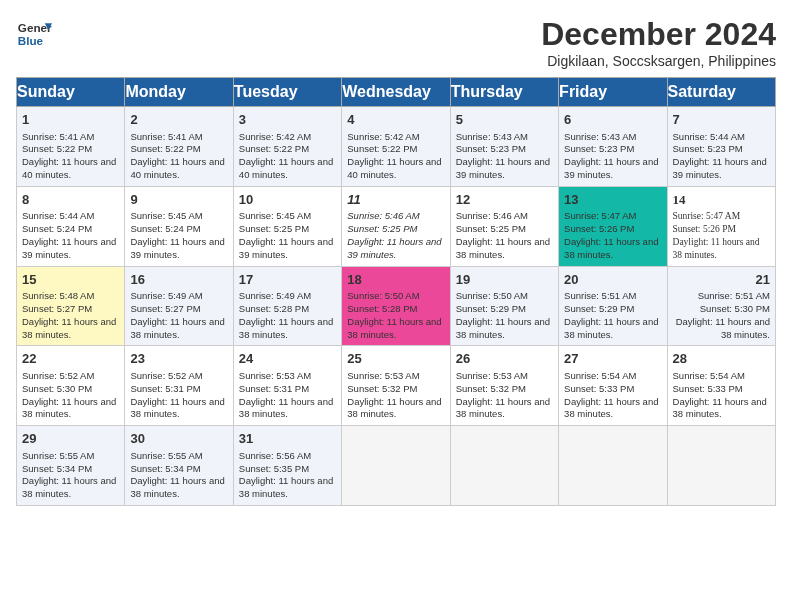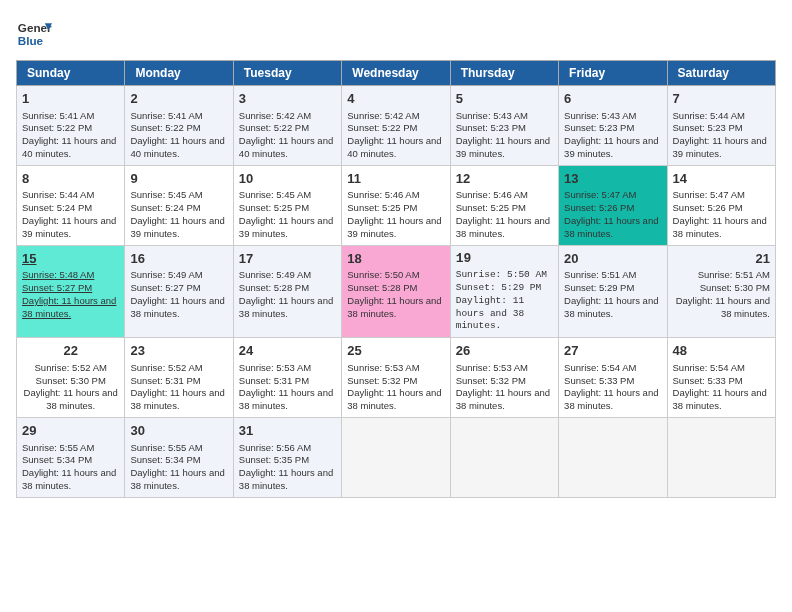--- a/index.html
+++ b/index.html
@@ -38,24 +38,24 @@
       color: #333;
     }
     .calendar {
       width: 100%;
       border-collapse: collapse;
       table-layout: fixed;
     }
     .calendar th {
       background: #2060a0;
       color: #fff;
-      font-size: 12px;
+      font-size: 16px;
       font-weight: bold;
       text-align: left;
-      padding: 5px 10px;
+      padding: 5px 0;
       border: 1px solid #aaa;
     }
     .calendar td {
       border: 1px solid #ccc;
       vertical-align: top;
       padding: 4px 5px;
       font-size: 9.5px;
       color: #333;
       line-height: 1.35;
       background: #fff;
@@ -79,20 +79,24 @@
 <body>
 
 <div class="header-area">
   <div class="logo">
     <svg class="logo-icon" viewBox="0 0 40 40">
       <text x="2" y="18" font-size="13" font-weight="bold" fill="#333">General</text>
       <text x="2" y="32" font-size="13" font-weight="bold" fill="#2060a0">Blue</text>
       <polygon points="32,8 40,8 36,16" fill="#2060a0"></polygon>
     </svg>
   </div>
+  <div class="title-area">
+    <div class="main-title">December 2024</div>
+    <div class="sub-title">Digkilaan, Soccsksargen, Philippines</div>
+  </div>
 </div>
 
 <table class="calendar">
   <thead>
     <tr>
       <th>Sunday</th>
       <th>Monday</th>
       <th>Tuesday</th>
       <th>Wednesday</th>
       <th>Thursday</th>
@@ -107,42 +111,42 @@
         <td style="background: rgb(240, 244, 250);"><span class="day-num">3</span><span>Sunrise: 5:42 AM</span><br><span>Sunset: 5:22 PM</span><br><span>Daylight: 11 hours and 40 minutes.</span></td>
         <td style="background: rgb(240, 244, 250);"><span class="day-num">4</span><span>Sunrise: 5:42 AM</span><br><span>Sunset: 5:22 PM</span><br><span>Daylight: 11 hours and 40 minutes.</span></td>
         <td style="background: rgb(240, 244, 250);"><span class="day-num">5</span><span>Sunrise: 5:43 AM</span><br><span>Sunset: 5:23 PM</span><br><span>Daylight: 11 hours and 39 minutes.</span></td>
         <td style="background: rgb(240, 244, 250);"><span class="day-num">6</span><span>Sunrise: 5:43 AM</span><br><span>Sunset: 5:23 PM</span><br><span>Daylight: 11 hours and 39 minutes.</span></td>
         <td style="background: rgb(240, 244, 250);"><span class="day-num">7</span><span>Sunrise: 5:44 AM</span><br><span>Sunset: 5:23 PM</span><br><span>Daylight: 11 hours and 39 minutes.</span></td>
       </tr>
       <tr>
         <td style="background: rgb(255, 255, 255);"><span class="day-num">8</span><span>Sunrise: 5:44 AM</span><br><span>Sunset: 5:24 PM</span><br><span>Daylight: 11 hours and 39 minutes.</span></td>
         <td style="background: rgb(255, 255, 255);"><span class="day-num">9</span><span>Sunrise: 5:45 AM</span><br><span>Sunset: 5:24 PM</span><br><span>Daylight: 11 hours and 39 minutes.</span></td>
         <td style="background: rgb(255, 255, 255);"><span class="day-num">10</span><span>Sunrise: 5:45 AM</span><br><span>Sunset: 5:25 PM</span><br><span>Daylight: 11 hours and 39 minutes.</span></td>
-        <td style="background: rgb(255, 255, 255);"><span class="day-num">11</span><span>Sunrise: 5:46 AM</span><br><span>Sunset: 5:25 PM</span><br><span>Daylight: 11 hours and 39 minutes.</span></td>
+        <td style="background: rgb(255, 255, 255); font-style: italic;"><span class="day-num">11</span><span>Sunrise: 5:46 AM</span><br><span>Sunset: 5:25 PM</span><br><span>Daylight: 11 hours and 39 minutes.</span></td>
         <td style="background: rgb(255, 255, 255);"><span class="day-num">12</span><span>Sunrise: 5:46 AM</span><br><span>Sunset: 5:25 PM</span><br><span>Daylight: 11 hours and 38 minutes.</span></td>
         <td style="background: #14b8a6;"><span class="day-num">13</span><span>Sunrise: 5:47 AM</span><br><span>Sunset: 5:26 PM</span><br><span>Daylight: 11 hours and 38 minutes.</span></td>
-        <td style="background: rgb(255, 255, 255);"><span class="day-num">14</span><span>Sunrise: 5:47 AM</span><br><span>Sunset: 5:26 PM</span><br><span>Daylight: 11 hours and 38 minutes.</span></td>
+        <td style="background: rgb(255, 255, 255); font-family: Liberation Serif, serif;"><span class="day-num">14</span><span>Sunrise: 5:47 AM</span><br><span>Sunset: 5:26 PM</span><br><span>Daylight: 11 hours and 38 minutes.</span></td>
       </tr>
       <tr>
-        <td style="background: #5eead4; text-decoration: underline;"><span class="day-num">15</span><span>Sunrise: 5:48 AM</span><br><span>Sunset: 5:27 PM</span><br><span>Daylight: 11 hours and 38 minutes.</span></td>
+        <td style="background: #fef9c3;"><span class="day-num">15</span><span>Sunrise: 5:48 AM</span><br><span>Sunset: 5:27 PM</span><br><span>Daylight: 11 hours and 38 minutes.</span></td>
         <td style="background: rgb(240, 244, 250);"><span class="day-num">16</span><span>Sunrise: 5:49 AM</span><br><span>Sunset: 5:27 PM</span><br><span>Daylight: 11 hours and 38 minutes.</span></td>
         <td style="background: rgb(240, 244, 250);"><span class="day-num">17</span><span>Sunrise: 5:49 AM</span><br><span>Sunset: 5:28 PM</span><br><span>Daylight: 11 hours and 38 minutes.</span></td>
-        <td style="background: #f9a8d4;"><span class="day-num">18</span><span>Sunrise: 5:50 AM</span><br><span>Sunset: 5:28 PM</span><br><span>Daylight: 11 hours and 38 minutes.</span></td>
-        <td style="background: rgb(240, 244, 250); font-family: Liberation Mono, monospace;"><span class="day-num">19</span><span>Sunrise: 5:50 AM</span><br><span>Sunset: 5:29 PM</span><br><span>Daylight: 11 hours and 38 minutes.</span></td>
+        <td style="background: #ec4899;"><span class="day-num">18</span><span>Sunrise: 5:50 AM</span><br><span>Sunset: 5:28 PM</span><br><span>Daylight: 11 hours and 38 minutes.</span></td>
+        <td style="background: rgb(240, 244, 250);"><span class="day-num">19</span><span>Sunrise: 5:50 AM</span><br><span>Sunset: 5:29 PM</span><br><span>Daylight: 11 hours and 38 minutes.</span></td>
         <td style="background: rgb(240, 244, 250);"><span class="day-num">20</span><span>Sunrise: 5:51 AM</span><br><span>Sunset: 5:29 PM</span><br><span>Daylight: 11 hours and 38 minutes.</span></td>
         <td style="background: rgb(240, 244, 250); text-align: right;"><span class="day-num">21</span><span>Sunrise: 5:51 AM</span><br><span>Sunset: 5:30 PM</span><br><span>Daylight: 11 hours and 38 minutes.</span></td>
       </tr>
       <tr>
-        <td style="background: rgb(255, 255, 255); text-align: center;"><span class="day-num">22</span><span>Sunrise: 5:52 AM</span><br><span>Sunset: 5:30 PM</span><br><span>Daylight: 11 hours and 38 minutes.</span></td>
+        <td style="background: rgb(255, 255, 255);"><span class="day-num">22</span><span>Sunrise: 5:52 AM</span><br><span>Sunset: 5:30 PM</span><br><span>Daylight: 11 hours and 38 minutes.</span></td>
         <td style="background: rgb(255, 255, 255);"><span class="day-num">23</span><span>Sunrise: 5:52 AM</span><br><span>Sunset: 5:31 PM</span><br><span>Daylight: 11 hours and 38 minutes.</span></td>
         <td style="background: rgb(255, 255, 255);"><span class="day-num">24</span><span>Sunrise: 5:53 AM</span><br><span>Sunset: 5:31 PM</span><br><span>Daylight: 11 hours and 38 minutes.</span></td>
         <td style="background: rgb(255, 255, 255);"><span class="day-num">25</span><span>Sunrise: 5:53 AM</span><br><span>Sunset: 5:32 PM</span><br><span>Daylight: 11 hours and 38 minutes.</span></td>
         <td style="background: rgb(255, 255, 255); margin-top: 11px;"><span class="day-num">26</span><span>Sunrise: 5:53 AM</span><br><span>Sunset: 5:32 PM</span><br><span>Daylight: 11 hours and 38 minutes.</span></td>
         <td style="background: rgb(255, 255, 255);"><span class="day-num">27</span><span>Sunrise: 5:54 AM</span><br><span>Sunset: 5:33 PM</span><br><span>Daylight: 11 hours and 38 minutes.</span></td>
-        <td style="background: rgb(255, 255, 255);"><span class="day-num">48</span><span>Sunrise: 5:54 AM</span><br><span>Sunset: 5:33 PM</span><br><span>Daylight: 11 hours and 38 minutes.</span></td>
+        <td style="background: rgb(255, 255, 255);"><span class="day-num">28</span><span>Sunrise: 5:54 AM</span><br><span>Sunset: 5:33 PM</span><br><span>Daylight: 11 hours and 38 minutes.</span></td>
       </tr>
       <tr>
         <td style="background: rgb(240, 244, 250); margin-left: 28px;"><span class="day-num">29</span><span>Sunrise: 5:55 AM</span><br><span>Sunset: 5:34 PM</span><br><span>Daylight: 11 hours and 38 minutes.</span></td>
         <td style="background: rgb(240, 244, 250);"><span class="day-num">30</span><span>Sunrise: 5:55 AM</span><br><span>Sunset: 5:34 PM</span><br><span>Daylight: 11 hours and 38 minutes.</span></td>
         <td style="background: rgb(240, 244, 250);"><span class="day-num">31</span><span>Sunrise: 5:56 AM</span><br><span>Sunset: 5:35 PM</span><br><span>Daylight: 11 hours and 38 minutes.</span></td>
         <td class="empty" style="background: rgb(245, 245, 245);"></td>
         <td class="empty" style="background: rgb(245, 245, 245);"></td>
         <td class="empty" style="background: rgb(245, 245, 245);"></td>
         <td class="empty" style="background: rgb(245, 245, 245);"></td>
       </tr>

